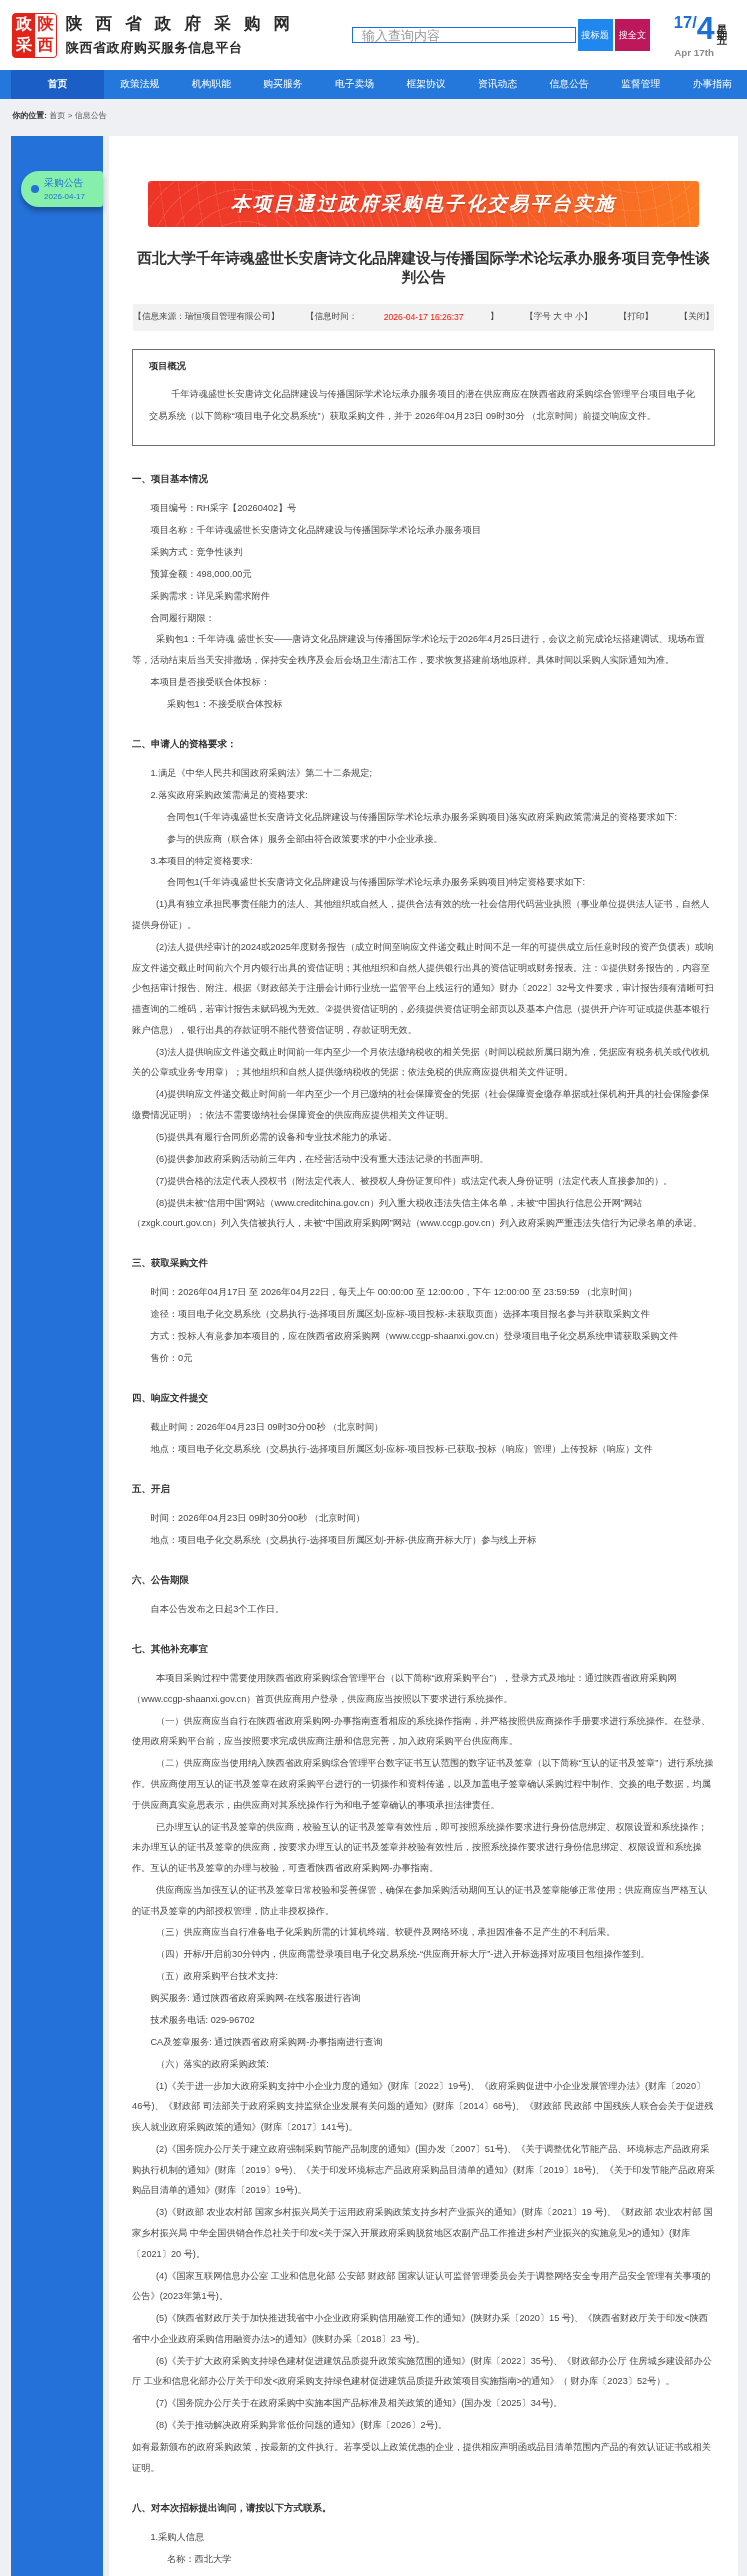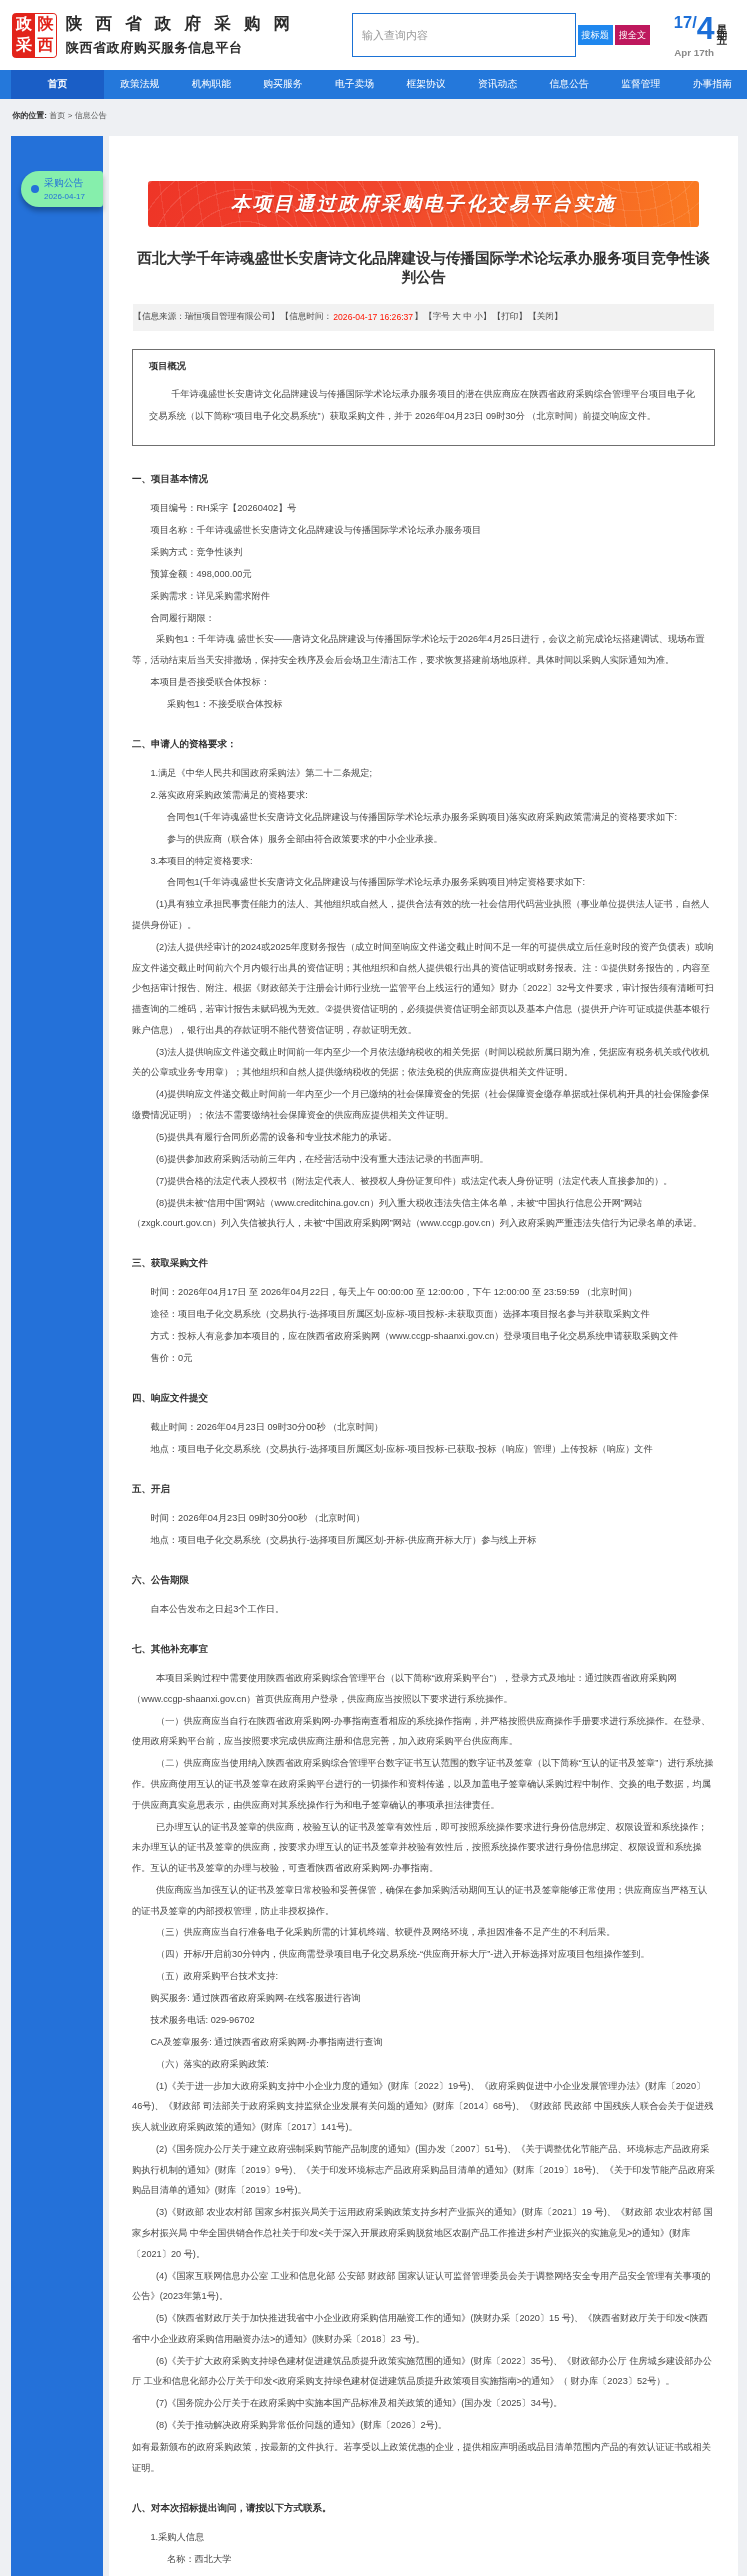--- a/index.html
+++ b/index.html
@@ -11,24 +11,24 @@
   .logo { display:flex; align-items:center; gap:8.6px; }
   .seal { width:45px; height:45px; background:#e2231a; border-radius:3.7px; display:grid;
           grid-template-columns:1fr 1fr; grid-template-rows:1fr 1fr; overflow:hidden; border:1.8px solid #e2231a; }
   .seal span { display:flex; align-items:center; justify-content:center; font-size:16px; font-weight:bold;
                font-family:"Liberation Serif","DejaVu Serif",serif; }
   .seal .on-red { background:#e2231a; color:#fff; }
   .seal .on-white { background:#fff; color:#e2231a; }
   .site-names .cn { font-size:16.5px; font-weight:bold; color:#2b2b2b; letter-spacing:4.3px; }
   .site-names .sub { font-size:13px; font-weight:bold; color:#2b2b2b; margin-top:4.9px; letter-spacing:0.6px; }
   .search-wrap { display:flex; align-items:center; margin-left:58px; }
-  .search-input { width:224px; height:44px; border:1.2px solid #1b72d5; outline:none; padding:0 8.6px;
-                  font-size:11px; color:#333; }
+  .search-input { width:224px; height:16px; border:1.2px solid #1b72d5; outline:none; padding:0 8.6px;
+                  font-size:13px; color:#333; }
   .search-input::placeholder { color:#9a9a9a; }
-  .btn-search { height:20px; width:35px; border:none; color:#fff; font-size:9.2px; cursor:pointer; }
+  .btn-search { height:32px; width:35px; border:none; color:#fff; font-size:9.2px; cursor:pointer; }
   .btn-title { background:#1f87ee; margin-left:1.2px; }
   .btn-full { background:#be185d; margin-left:2.4px; }
   .date-block { margin-left:auto; display:flex; align-items:flex-start; gap:0; padding-right:7.3px; }
   .date-nums { text-align:center; }
   .date-top { color:#1c6fd8; font-weight:bold; line-height:1; }
   .date-top .dm { font-size:16.5px; vertical-align:11px; }
   .date-top .big { font-size:32px; }
   .date-en { color:#8a8a8a; font-size:9.8px; font-weight:bold; margin-top:2.4px; }
   .weekday { writing-mode:vertical-rl; text-orientation:upright; font-size:10.4px; font-weight:bold;
              color:#2b2b2b; letter-spacing:5.5px; margin-top:3.7px; }
@@ -60,21 +60,21 @@
   .banner { margin:0 16px; height:46px; border-radius:3.1px; position:relative; overflow:hidden;
             background:linear-gradient(95deg,#ee3527 0%,#f1472c 45%,#fa7a21 100%);
             display:flex; align-items:center; justify-content:center; }
   .banner:before { content:""; position:absolute; inset:-24.5px;
             background:repeating-radial-gradient(circle at 20% 120%, rgba(255,255,255,.10) 0 1.2px, transparent 1.2px 16px),
                        repeating-radial-gradient(circle at 85% -20%, rgba(255,255,255,.08) 0 1.2px, transparent 1.2px 18.3px); }
   .banner span { position:relative; color:#fff; font-size:19px; font-weight:bold; font-style:italic;
                  letter-spacing:2.4px; text-shadow:0 1.2px 1.8px rgba(120,20,0,.35); }
   .art-title { margin-top:22px; text-align:center; font-size:14.7px; font-weight:bold; color:#333; }
   .meta { margin:17px 1.2px 0; background:#f2f2f2; height:27px; display:flex; align-items:center;
-          justify-content:flex-start; font-size:8.6px; color:#4a4a4a; gap:1.2px; }
+          justify-content:space-between; font-size:8.6px; color:#4a4a4a; gap:1.2px; }
   .meta .red { color:#ff1400; }
   .meta .act { cursor:pointer; }
 
   
   .overview { margin-top:18.3px; border:0.6px solid #6f6f6f; padding:9.8px 16px 18.3px; }
   .overview h4 { font-size:9.2px; color:#333; margin-bottom:9.8px; font-weight:bold; }
   .overview p { font-size:9.2px; color:#474747; line-height:2.4; text-indent:2.4em; }
 
   
   .article-body { margin-top:24.5px; font-size:9.2px; color:#474747; }

